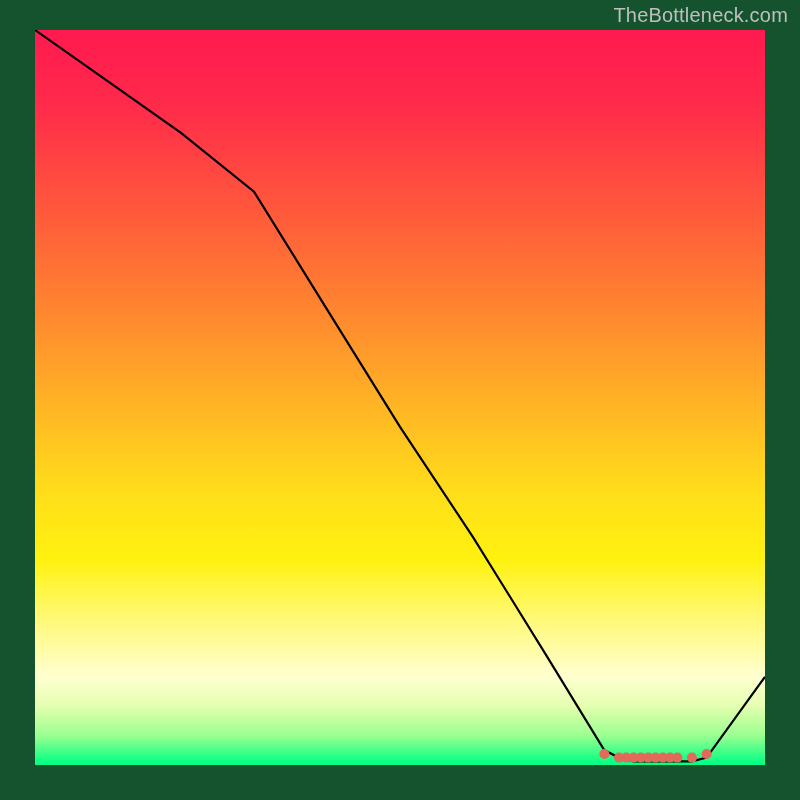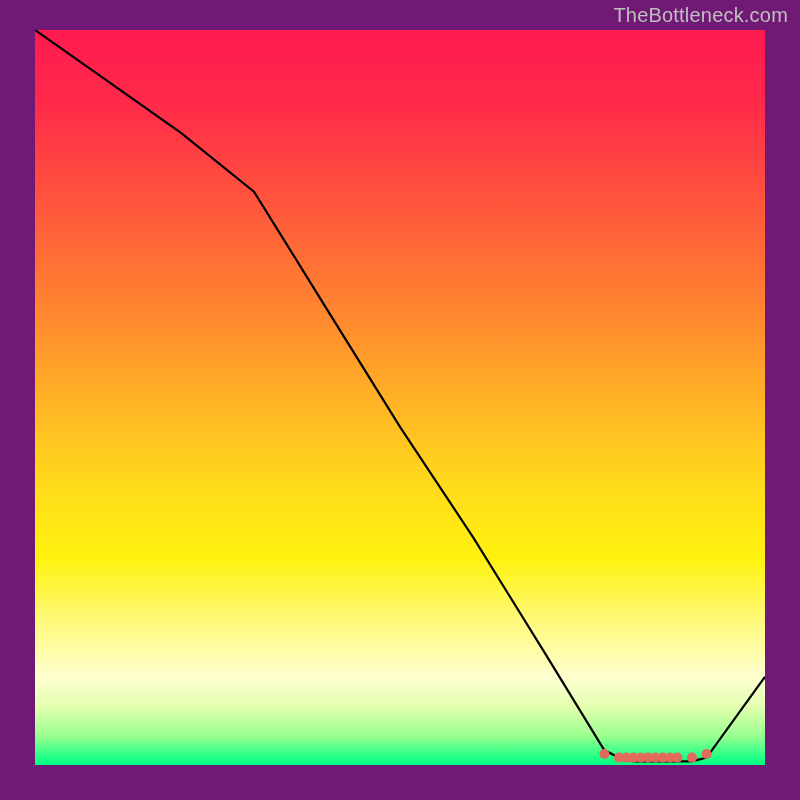--- a/index.html
+++ b/index.html
@@ -8,21 +8,21 @@
     width: 800px;
     height: 800px;
     background: #000;
     overflow: hidden;
     font-family: Arial, Helvetica, sans-serif;
   }
   .frame {
     position: relative;
     width: 800px;
     height: 800px;
-    background: #701a75;
+    background: #14532d;
   }
   .attribution {
     position: absolute;
     top: 4px;
     right: 12px;
     color: #bfbfbf;
     font-size: 20px;
     font-weight: 500;
     letter-spacing: 0.2px;
   }

